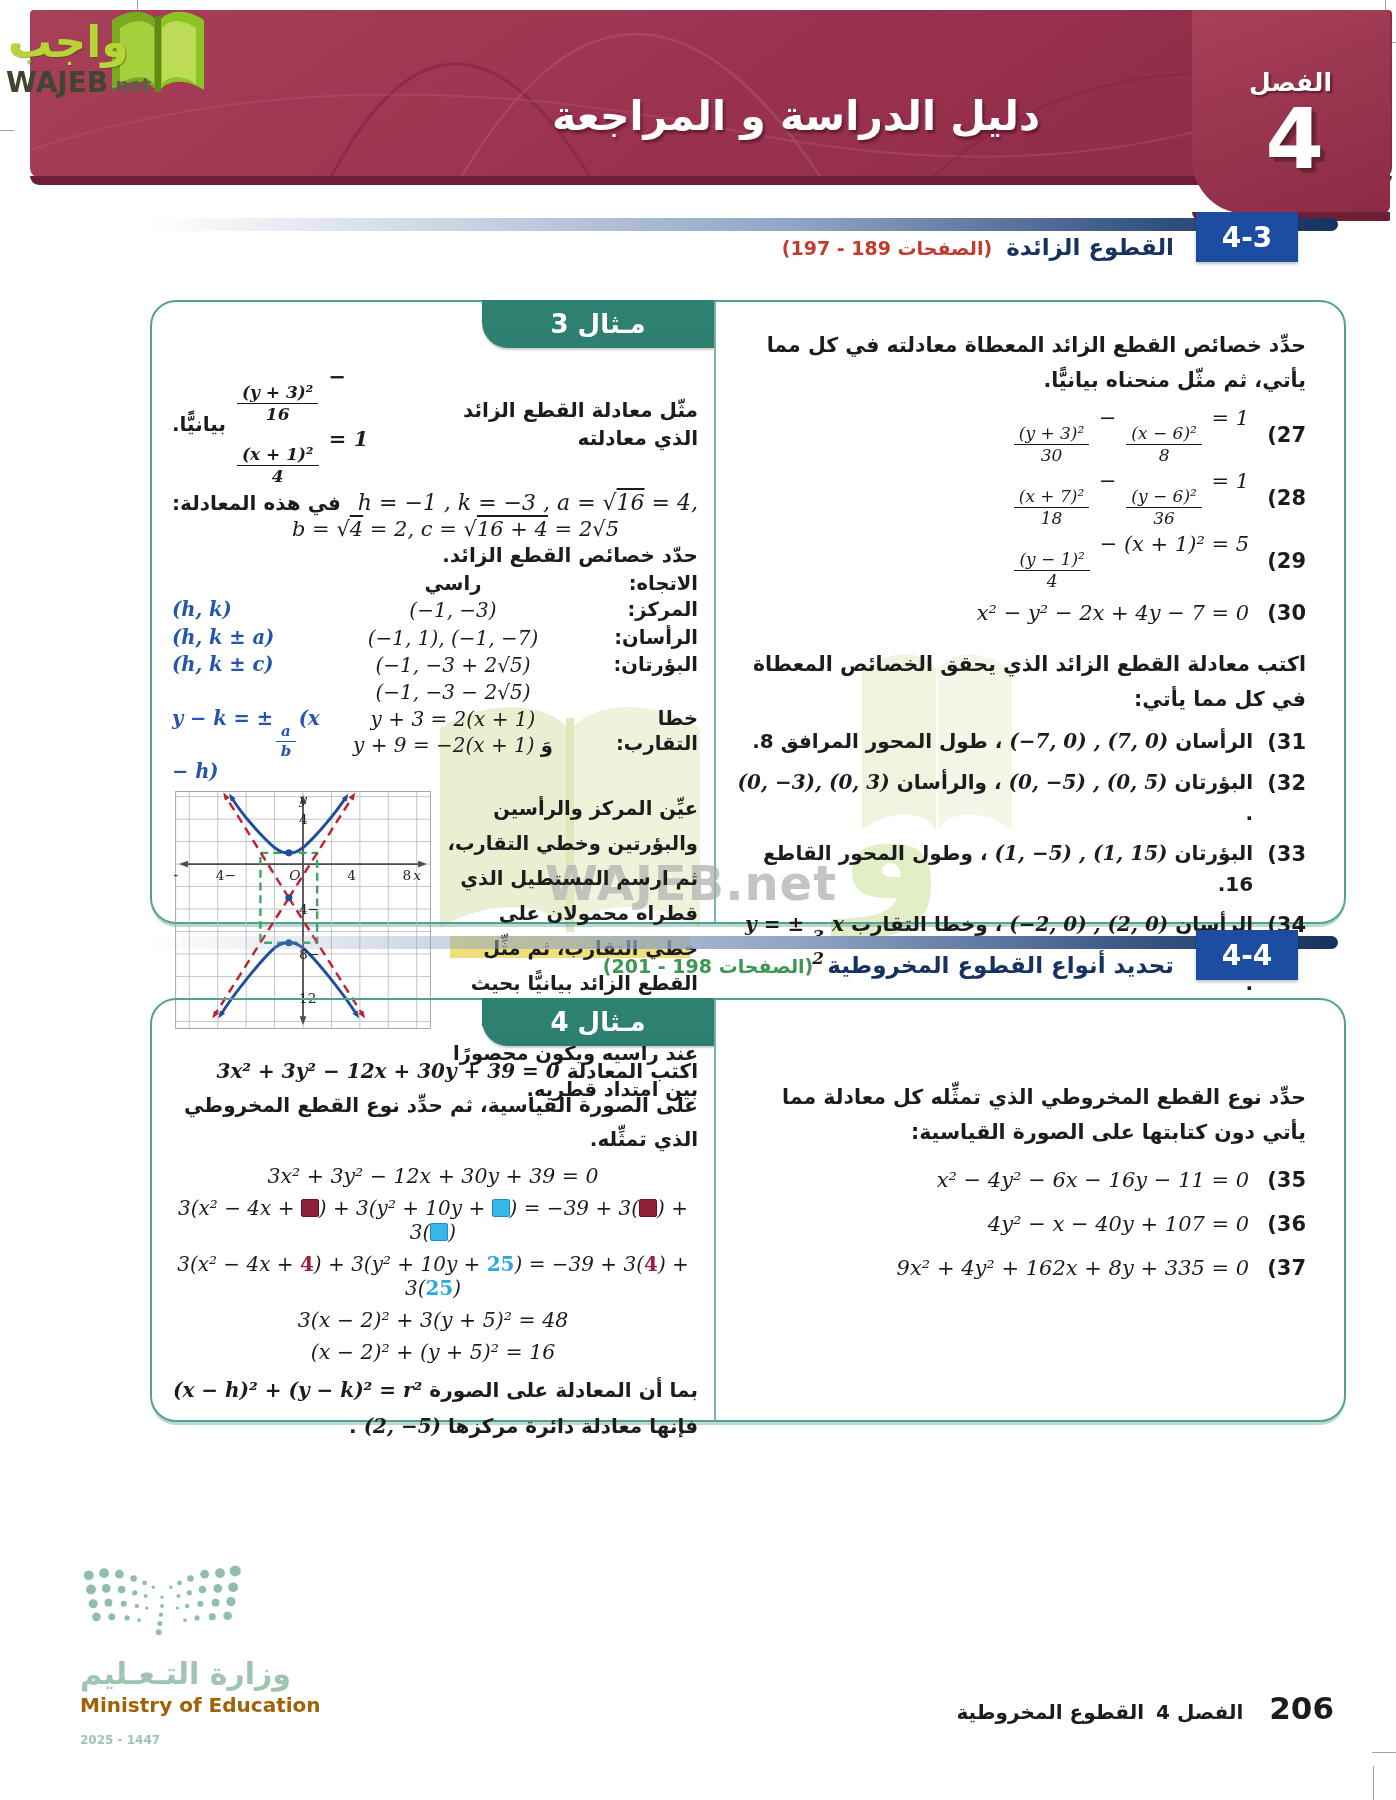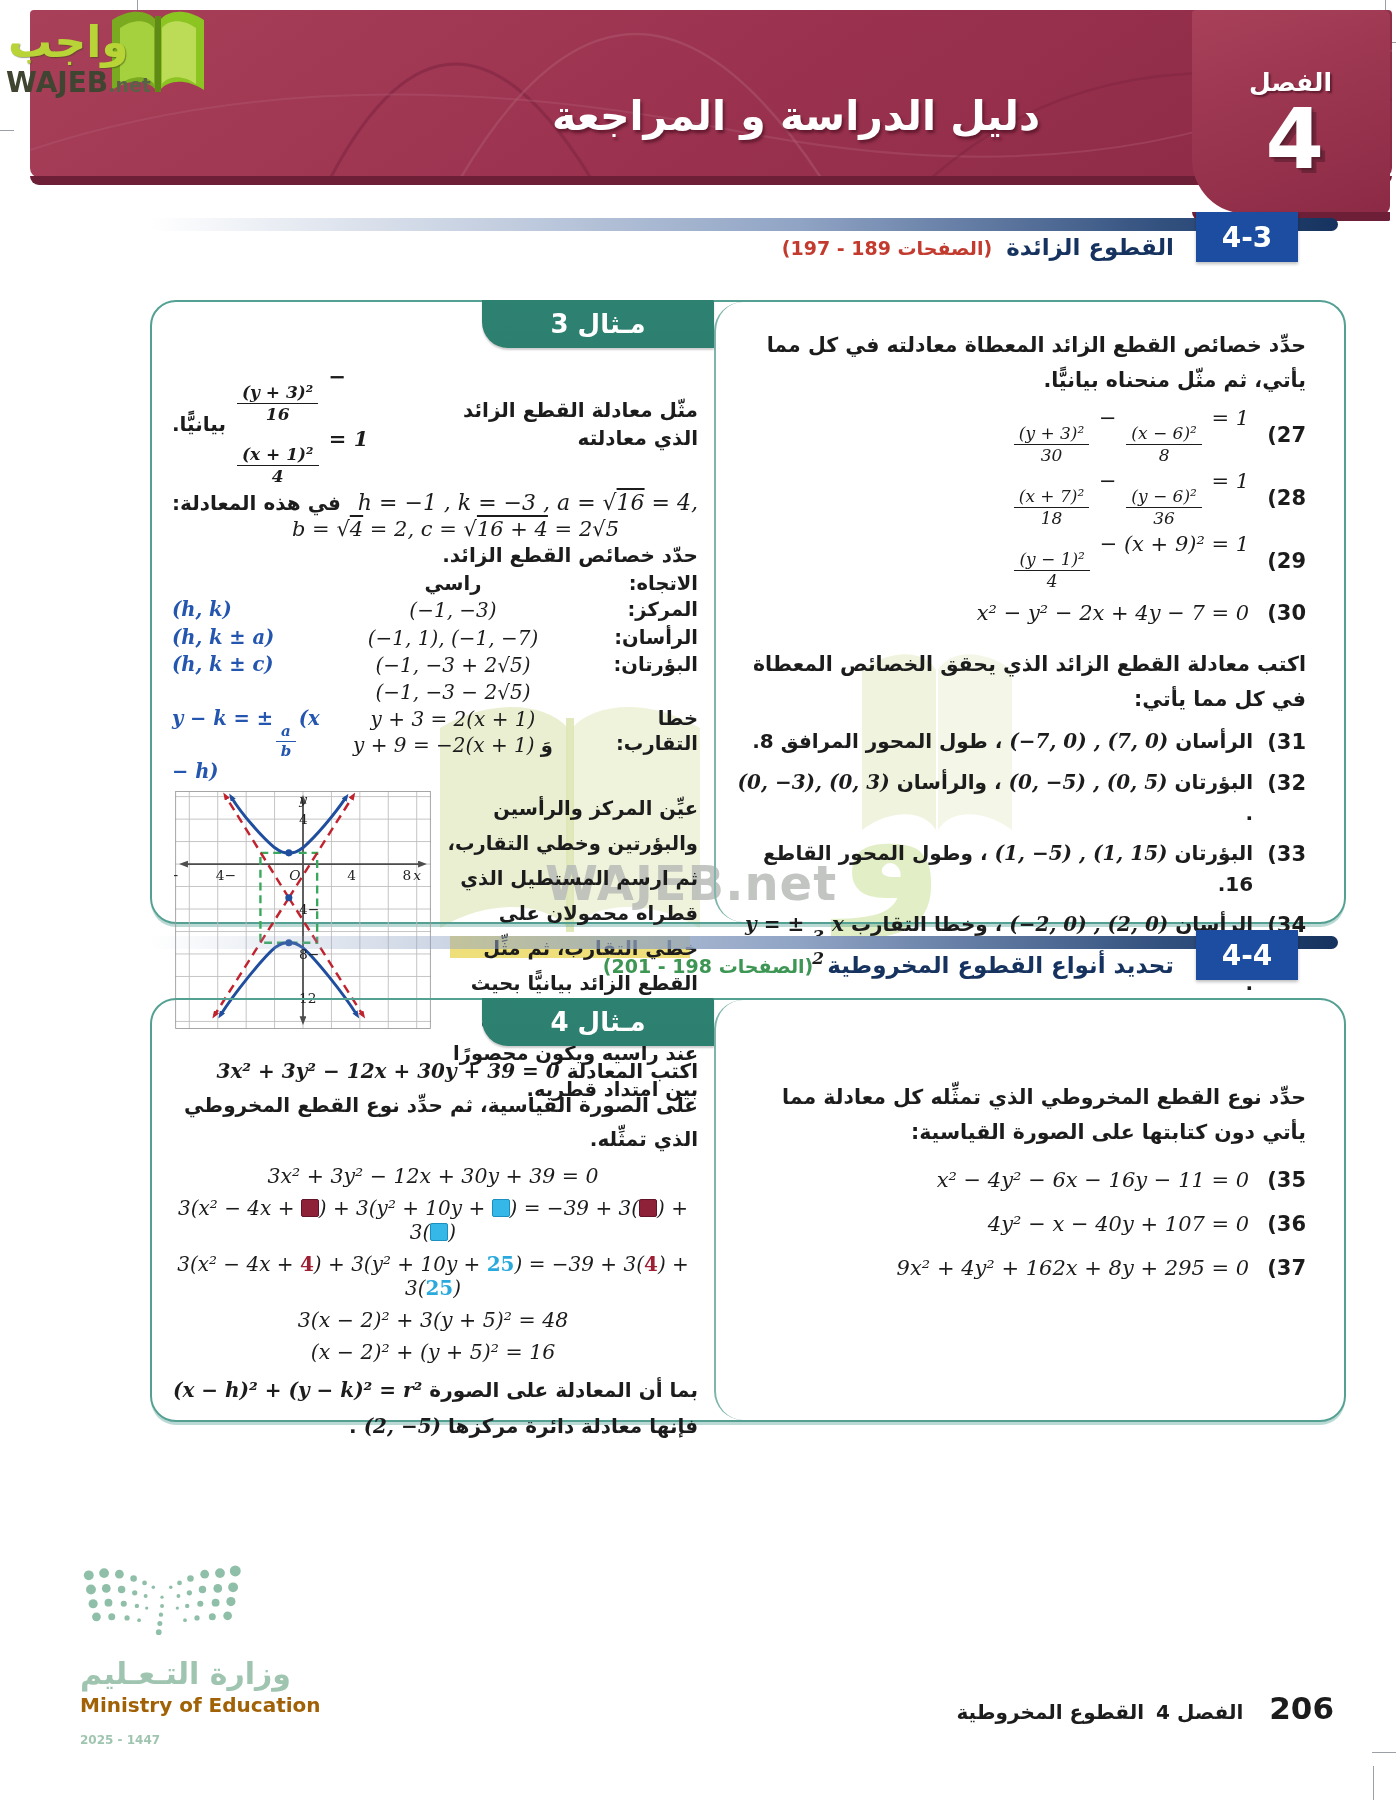--- a/index.html
+++ b/index.html
@@ -44,21 +44,21 @@
           align-items:center;justify-content:center;box-shadow:0 2px 3px rgba(0,0,0,.25);}
   .sh-label{position:absolute;right:172px;top:20px;direction:rtl;display:flex;gap:14px;align-items:baseline;}
   .sh-title{font-size:23px;font-weight:800;color:#16335f;}
   .sh-pages{font-size:19px;font-weight:700;direction:rtl;}
   .pages-red{color:#c23b2e;}
   .pages-green{color:#3d9653;}
   
   .sec-box{position:absolute;left:150px;width:1192px;border:2px solid #54a193;border-radius:26px;
           display:flex;flex-direction:row;direction:rtl;z-index:1;background:transparent;
           box-shadow:0 4px 0 -1px rgba(84,161,147,.4);}
-  .col-ex{width:630px;border-left:2px solid #7fb5aa;box-sizing:border-box;padding:26px 38px 0 18px;border-radius:29px;}
+  .col-ex{width:630px;border-left:2px solid #7fb5aa;box-sizing:border-box;padding:26px 38px 0 18px;}
   .col-main{flex:1;box-sizing:border-box;position:relative;}
   .ex-tab{position:absolute;top:-2px;right:630px;width:232px;height:48px;
           background:linear-gradient(#37958511,#2d8070),#2d8070;background-color:#2d8070;
           border-radius:0 2px 0 26px;color:#fff;font-size:26px;font-weight:800;
           display:flex;align-items:center;justify-content:center;direction:rtl;z-index:3;
           box-shadow:0 2px 2px rgba(0,0,0,.2);}
   
   .ar{direction:rtl;text-align:right;font-weight:700;color:#1c1c1c;}
   .intro{font-size:20.5px;line-height:1.7;margin-bottom:8px;}
   .math{direction:ltr;unicode-bidi:isolate;font-family:"DejaVu Serif",serif;font-style:italic;
@@ -209,21 +209,21 @@
         </span>
       </div>
 
       <div class="xrow">
         <span class="no">(29</span>
         <span class="math eq">
           <span class="frac">
               <span class="fn">(y − 1)²</span>
               <span class="fd">4</span>
             </span>
-          <span>− (x + 9)² = 1</span>
+          <span>− (x + 1)² = 5</span>
         </span>
       </div>
 
       <div class="xrow" style="min-height:36px">
         <span class="no">(30</span>
         <span class="math eq">x² − y² − 2x + 4y − 7 = 0</span>
       </div>
 
       <div class="ar intro" style="margin-top:16px">اكتب معادلة القطع الزائد الذي يحقق الخصائص المعطاة في كل مما يأتي:</div>
 
@@ -420,21 +420,21 @@
       <div class="xrow" style="min-height:40px;margin-top:10px">
         <span class="no">(35</span>
         <span class="math eq">x² − 4y² − 6x − 16y − 11 = 0</span>
       </div>
       <div class="xrow" style="min-height:40px">
         <span class="no">(36</span>
         <span class="math eq">4y² − x − 40y + 107 = 0</span>
       </div>
       <div class="xrow" style="min-height:40px">
         <span class="no">(37</span>
-        <span class="math eq">9x² + 4y² + 162x + 8y + 295 = 0</span>
+        <span class="math eq">9x² + 4y² + 162x + 8y + 335 = 0</span>
       </div>
     </div>
 
     <div class="col-main" style="padding:54px 16px 0 16px">
       <div class="ar intro" style="font-size:20px">
         <span>اكتب المعادلة</span>
         <span class="math">3x² + 3y² − 12x + 30y + 39 = 0</span>
         <span>على الصورة القياسية، ثم حدِّد نوع القطع المخروطي الذي تمثِّله.</span>
       </div>
 

